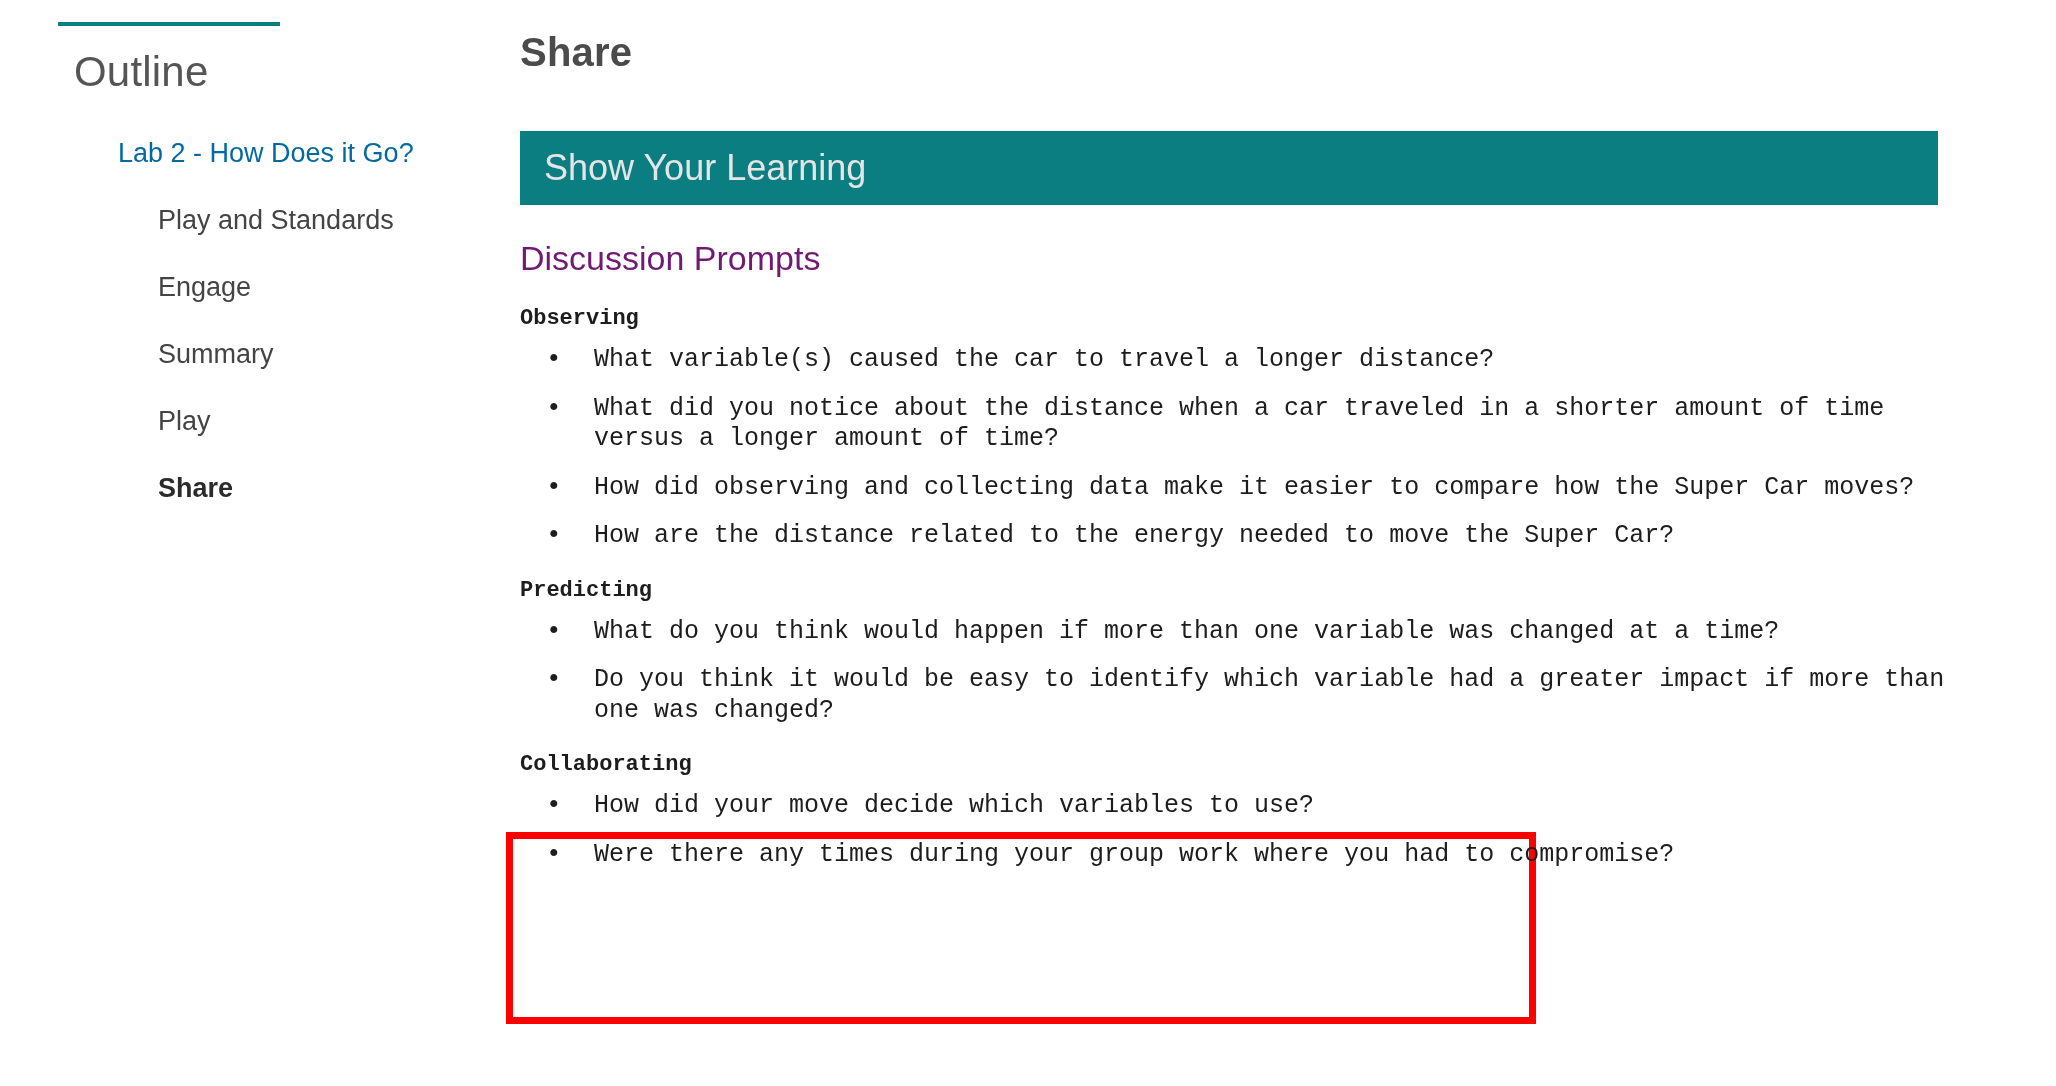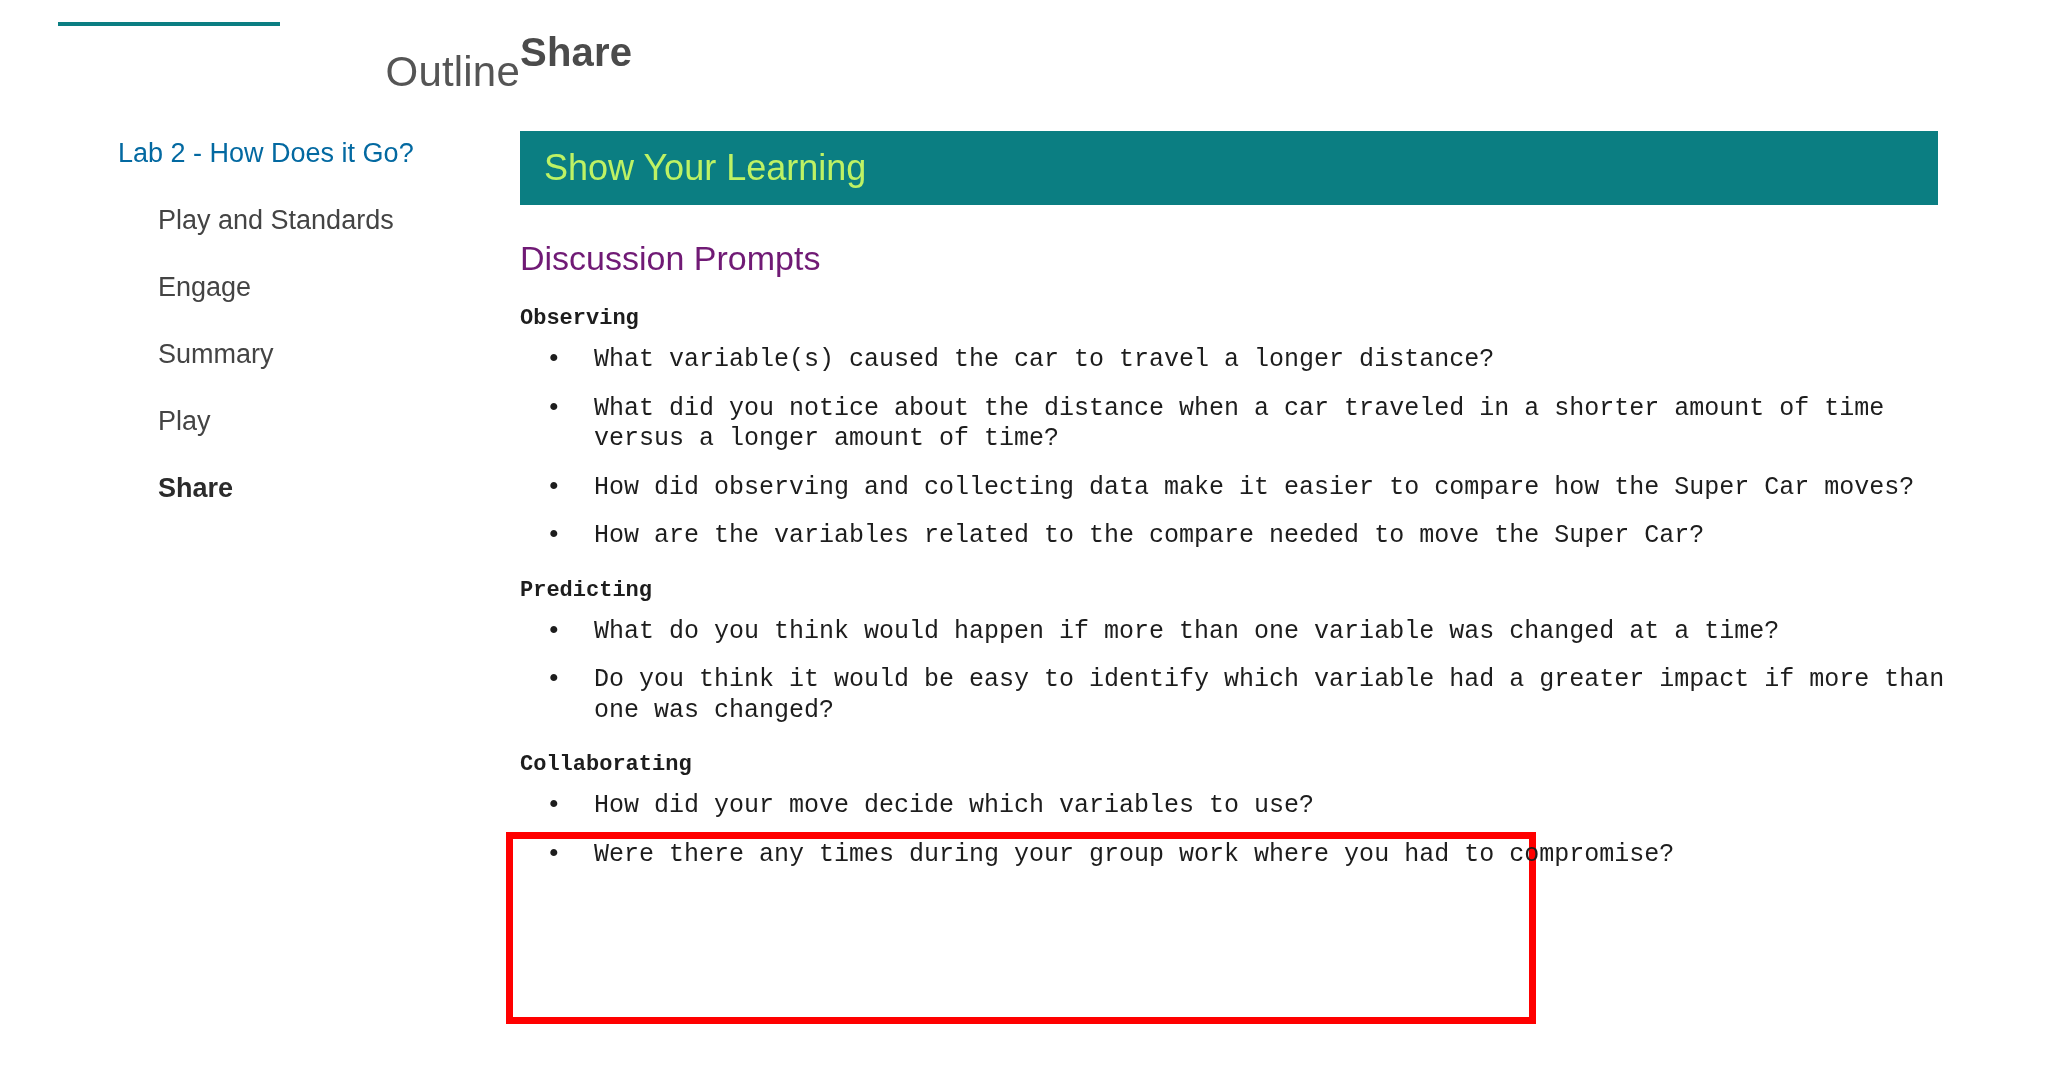--- a/index.html
+++ b/index.html
@@ -35,21 +35,20 @@
     background: #0b7e82;
     margin-left: 58px;
     margin-bottom: 22px;
   }
   .outline-title {
     font-size: 42px;
     color: #555555;
     font-weight: 400;
     margin-left: 74px;
     letter-spacing: 0.2px;
-    text-align: right;
   }
   .outline-list {
     list-style: none;
     margin: 0;
     padding: 0;
     margin-top: 42px;
   }
   .outline-top {
     font-size: 27px;
     color: #0369a1;
@@ -80,21 +79,21 @@
   }
   .page-title {
     font-size: 40px;
     font-weight: bold;
     color: #4b4b4b;
     margin: 0 0 56px 0;
     letter-spacing: 0.2px;
   }
   .banner {
     background: #0b7e82;
-    color: #bef264;
+    color: #e5e5e5;
     font-size: 36px;
     height: 74px;
     line-height: 74px;
     padding-left: 24px;
     box-sizing: border-box;
     width: 1418px;
     margin-bottom: 34px;
   }
   .section-heading {
     font-size: 34px;
@@ -177,21 +176,21 @@
     <div class="banner">Show Your Learning</div>
 
     <h2 class="section-heading">Discussion Prompts</h2>
 
     <div class="group">
       <div class="group-label">Observing</div>
       <ul class="prompts">
         <li>What variable(s) caused the car to travel a longer distance?</li>
         <li>What did you notice about the distance when a car traveled in a shorter amount of time versus a longer amount of time?</li>
         <li>How did observing and collecting data make it easier to compare how the Super Car moves?</li>
-        <li>How are the variables related to the compare needed to move the Super Car?</li>
+        <li>How are the distance related to the energy needed to move the Super Car?</li>
       </ul>
     </div>
 
     <div class="group">
       <div class="group-label">Predicting</div>
       <ul class="prompts">
         <li>What do you think would happen if more than one variable was changed at a time?</li>
         <li>Do you think it would be easy to identify which variable had a greater impact if more than one was changed?</li>
       </ul>
     </div>

